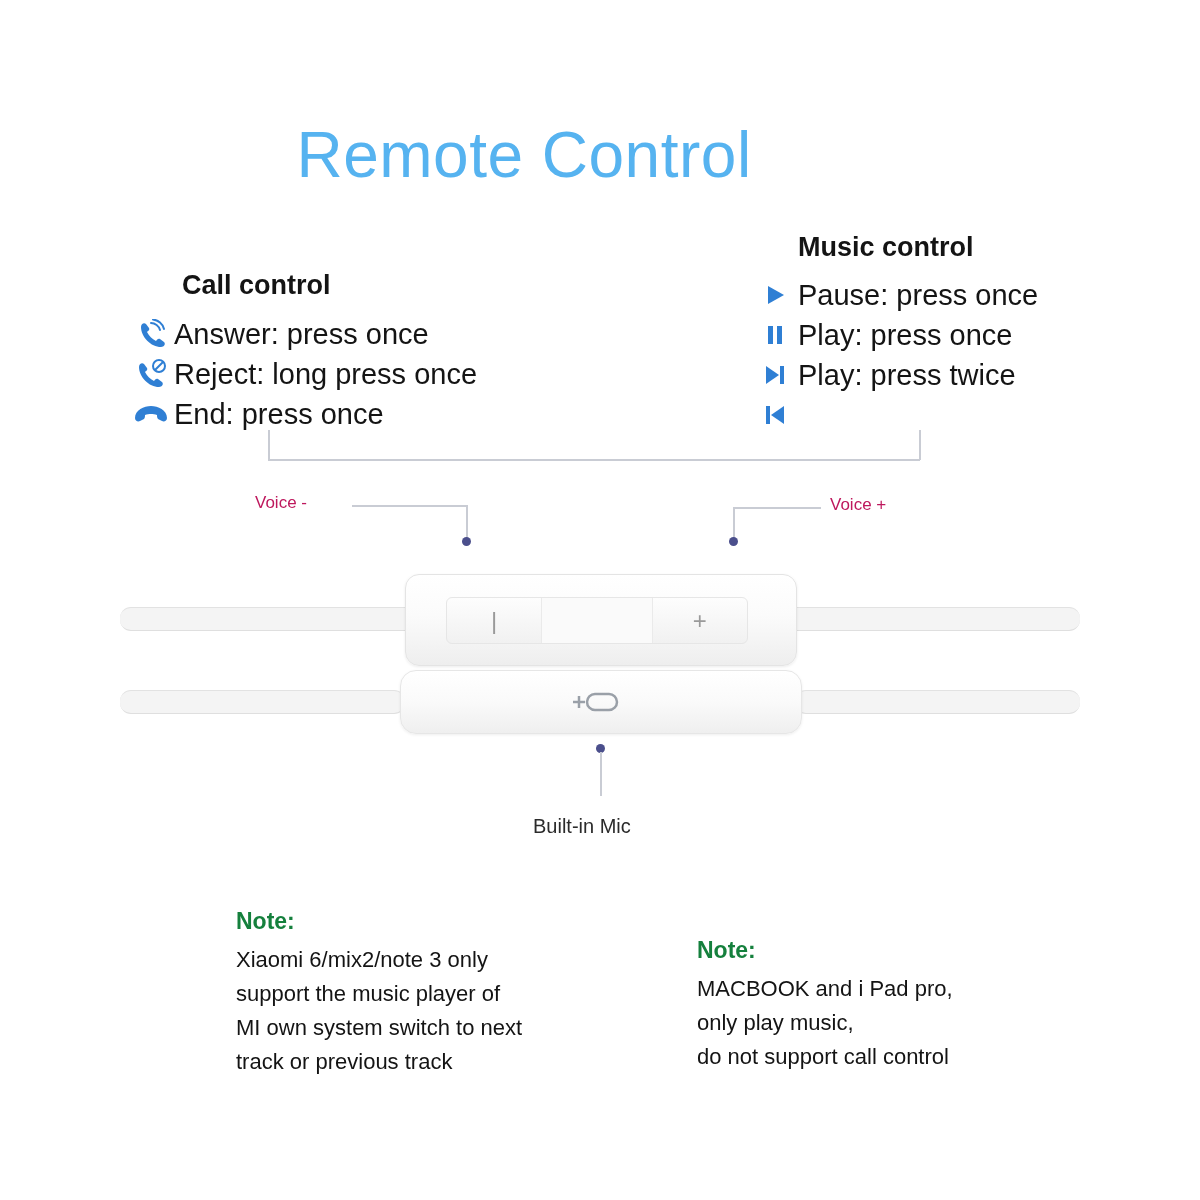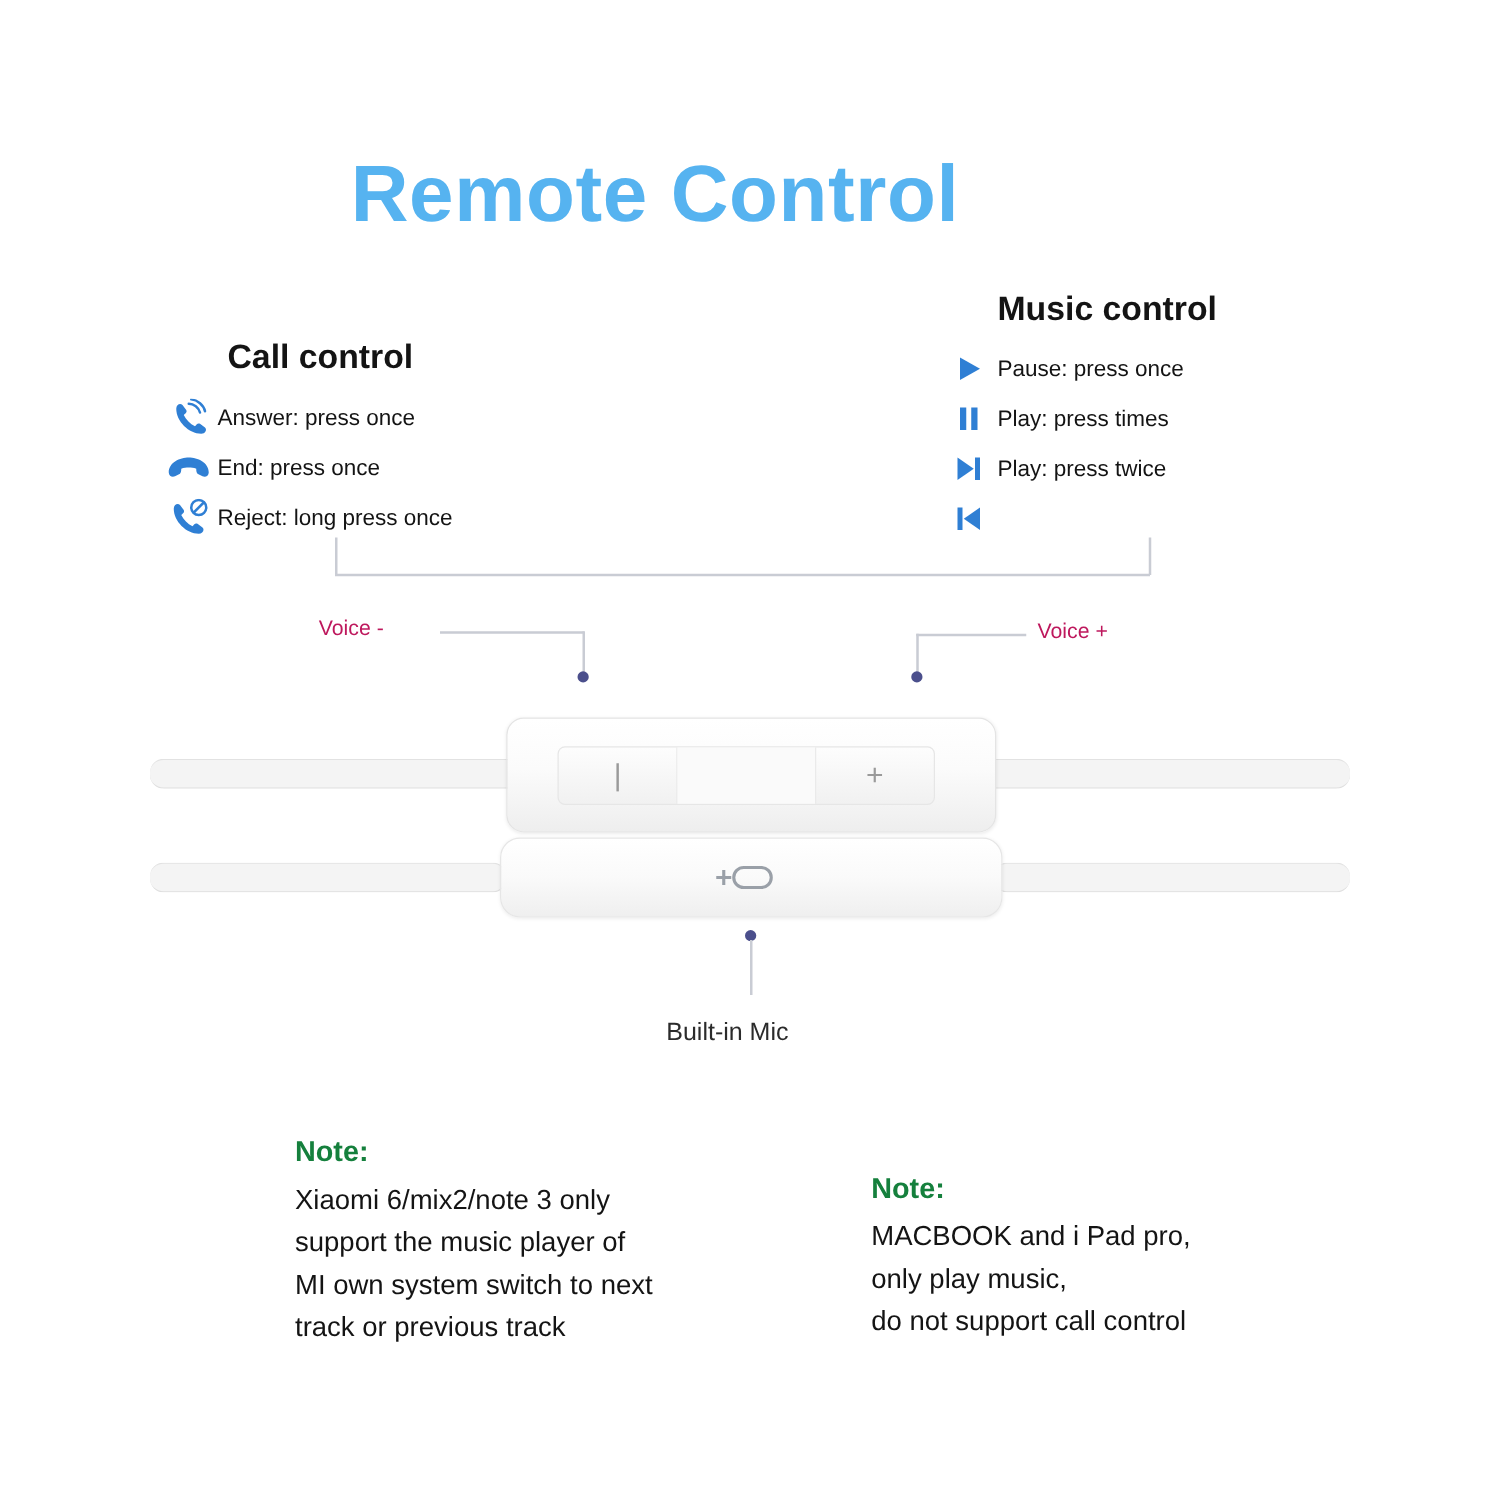--- a/index.html
+++ b/index.html
@@ -17,21 +17,21 @@
   }
 
   
   #title {
     position: absolute;
     top: 118px;
     left: 0;
     width: 1048px;
     text-align: center;
     font-size: 64px;
-    font-weight: bold;
+    font-weight: normal;
     color: #56b3f0;
     letter-spacing: 0.5px;
   }
 
   
   .section-heading {
     position: absolute;
     font-size: 27px;
     font-weight: bold;
     color: #141414;
@@ -57,21 +57,21 @@
   .feature-icon {
     width: 46px;
     min-width: 46px;
     height: 34px;
     display: flex;
     align-items: center;
     justify-content: center;
     color: #2f7fd4;
   }
   .feature-text {
-    font-size: 18px;
+    font-size: 29px;
     color: #141414;
     white-space: nowrap;
     text-align: right;
   }
 
   
   .line {
     position: absolute;
     background: #c9ccd4;
   }
@@ -214,57 +214,57 @@
       <svg width="34" height="30" viewBox="0 0 34 30">
         <path d="M7 8 C7 5 10 3 12 5 L15 9 C16 11 14 12 13 13 C15 17 18 20 22 22 C23 21 24 19 26 20 L30 23 C32 25 30 28 27 28 C17 28 7 18 7 8 Z" fill="#2f7fd4"></path>
         <path d="M17 4 C21 4 25 7 26 11" stroke="#2f7fd4" stroke-width="2" fill="none" stroke-linecap="round"></path>
         <path d="M19 0.5 C24 1 29 5 30 10" stroke="#2f7fd4" stroke-width="2" fill="none" stroke-linecap="round"></path>
       </svg>
     </span>
     <span class="feature-text">Answer: press once</span>
   </li>
   <li class="feature-item">
     <span class="feature-icon">
-      <svg width="38" height="26" viewBox="0 0 38 26">
-        <path d="M3 17 C3 9 12 5 19 5 C26 5 35 9 35 17 C35 20 32 21 30 20 L26 18 C25 17 25 15 25 14 C23 13 21 13 19 13 C17 13 15 13 13 14 C13 15 13 17 12 18 L8 20 C6 21 3 20 3 17 Z" fill="#2f7fd4"></path>
-      </svg>
-    </span>
-    <span class="feature-text">End: press once</span>
-  </li>
-  <li class="feature-item">
-    <span class="feature-icon">
       <svg width="34" height="30" viewBox="0 0 34 30">
         <path d="M5 8 C5 5 8 3 10 5 L13 9 C14 11 12 12 11 13 C13 17 16 20 20 22 C21 21 22 19 24 20 L28 23 C30 25 28 28 25 28 C15 28 5 18 5 8 Z" fill="#2f7fd4"></path>
         <circle cx="25" cy="7" r="6" fill="none" stroke="#2f7fd4" stroke-width="2"></circle>
         <line x1="21" y1="11" x2="29" y2="3" stroke="#2f7fd4" stroke-width="2"></line>
       </svg>
     </span>
     <span class="feature-text">Reject: long press once</span>
   </li>
+  <li class="feature-item">
+    <span class="feature-icon">
+      <svg width="38" height="26" viewBox="0 0 38 26">
+        <path d="M3 17 C3 9 12 5 19 5 C26 5 35 9 35 17 C35 20 32 21 30 20 L26 18 C25 17 25 15 25 14 C23 13 21 13 19 13 C17 13 15 13 13 14 C13 15 13 17 12 18 L8 20 C6 21 3 20 3 17 Z" fill="#2f7fd4"></path>
+      </svg>
+    </span>
+    <span class="feature-text">End: press once</span>
+  </li>
 </ul>
 
 <div class="section-heading" id="music-heading">Music control</div>
 
 <ul class="feature-list" id="music-list">
   <li class="feature-item">
     <span class="feature-icon">
       <svg width="24" height="24" viewBox="0 0 24 24">
           <polygon points="5,3 21,12 5,21" fill="#2f7fd4"></polygon>
         </svg>
     </span>
     <span class="feature-text">Pause: press once</span>
   </li>
   <li class="feature-item">
     <span class="feature-icon">
       <svg width="24" height="24" viewBox="0 0 24 24">
         <rect x="5" y="3" width="5" height="18" fill="#2f7fd4"></rect>
         <rect x="14" y="3" width="5" height="18" fill="#2f7fd4"></rect>
       </svg>
     </span>
-    <span class="feature-text">Play: press times</span>
+    <span class="feature-text">Play: press once</span>
   </li>
   <li class="feature-item">
     <span class="feature-icon">
       <svg width="26" height="24" viewBox="0 0 26 24">
         <polygon points="4,3 17,12 4,21" fill="#2f7fd4"></polygon>
         <rect x="18" y="3" width="4" height="18" fill="#2f7fd4"></rect>
       </svg>
     </span>
     <span class="feature-text">Play: press twice</span>
   </li>

